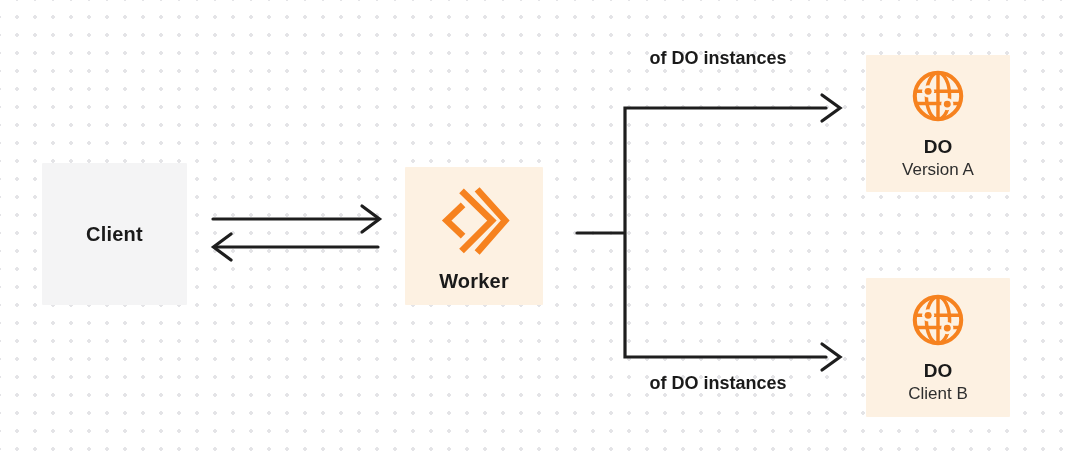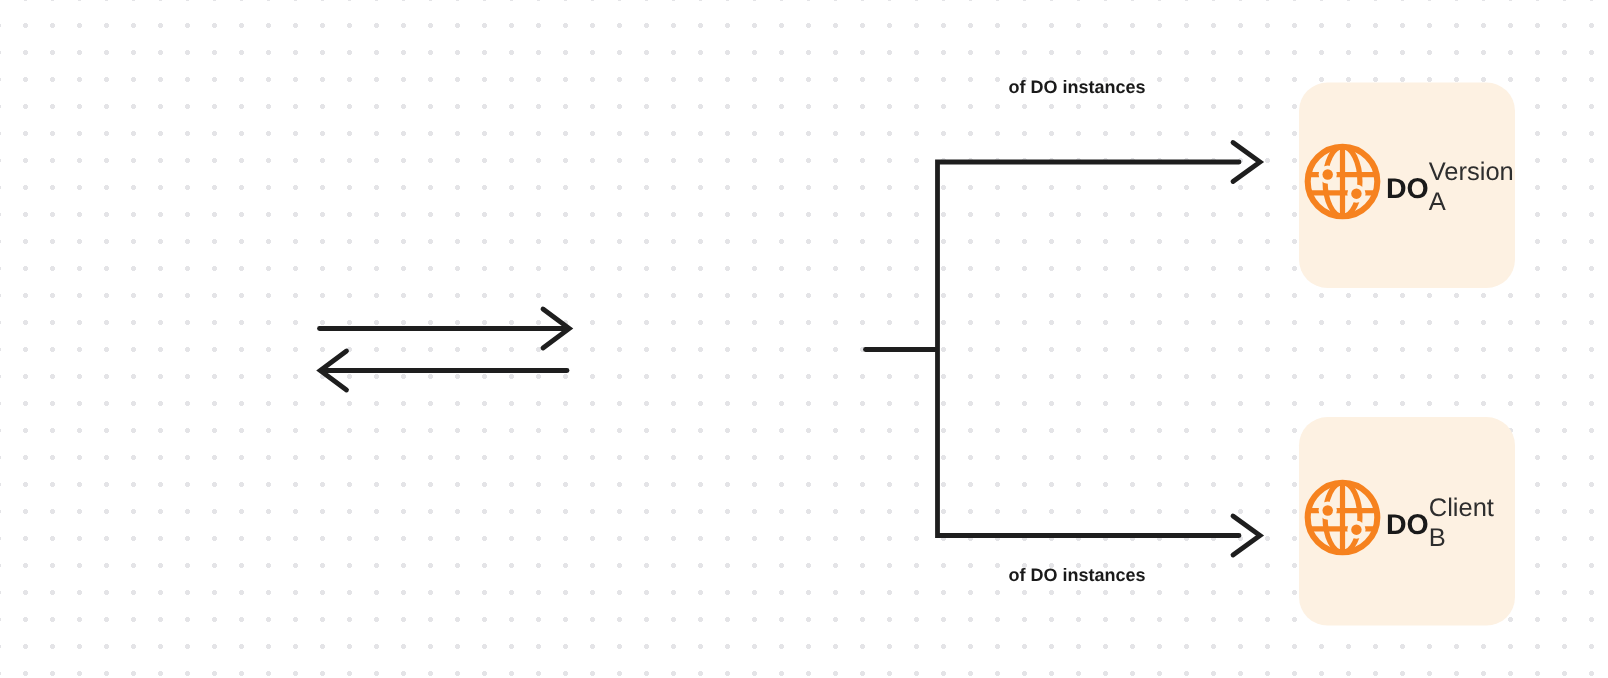--- a/index.html
+++ b/index.html
@@ -35,24 +35,24 @@
   .connectors path {
     fill: none;
     stroke: var(--line_dark);
     stroke-width: 3.2;
     stroke-linecap: round;
     stroke-linejoin: miter;
   }
   .node {
     position: absolute;
     display: flex;
-    flex-direction: row;
+    flex-direction: column;
     align-items: center;
     justify-content: center;
-    border-radius: 19px;
+    border-radius: 1px;
   }
   .node-client {
     left: 42px; top: 163px;
     width: 145px; height: 142px;
     background: var(--node_gray_bg);
   }
   .node-worker {
     left: 405px; top: 167px;
     width: 138px; height: 138px;
     background: var(--node_cream_bg);
@@ -103,41 +103,54 @@
   .globe-icon-svg .g-dot { fill: var(--accent_orange); }
   .edge-label {
     position: absolute;
     width: 184px;
     text-align: center;
     color: var(--text_primary);
     font-weight: 700;
     line-height: 21px;
   }
   .edge-label .percent { font-size: 16px; }
-  .edge-label .caption { font-size: 12px; }
+  .edge-label .caption { font-size: 18px; }
   .edge-label-top { left: 626px; top: 48px; }
   .edge-label-bottom { left: 626px; top: 373px; }
 </style>
 </head>
 <body>
 
 <div class="canvas">
 
   <svg class="connectors" viewBox="0 0 1072 452">
     <path d="M213,219 L377,219"></path>
     <path d="M362,206 L379.5,219 L362,232"></path>
     <path d="M378,247 L216,247"></path>
     <path d="M231,234 L213.5,247 L231,260"></path>
     <path d="M577,233 L623.5,233"></path>
     <path d="M826,108 L625,108 L625,357 L826,357"></path>
     <path d="M822,95 L840,108 L822,121"></path>
     <path d="M822,344 L840,357 L822,370"></path>
   </svg>
 
+  <div class="node node-client">
+    <span class="node-label">Client</span>
+  </div>
 
+  <div class="node node-worker">
+    <span>
+      <svg class="workers-icon-svg" viewBox="0 0 100 100" aria-hidden="true">
+        <path d="M36,32 L15,52 L36,72"></path>
+        <path d="M34,14 L73,52 L34,91"></path>
+        <path d="M54,12 L90,52 L54,93"></path>
+      </svg>
+    </span>
+    <span class="node-label">Worker</span>
+  </div>
 
   <div class="edge-label edge-label-top">
     <div class="caption">of DO instances</div>
   </div>
 
   <div class="edge-label edge-label-bottom">
     <div class="caption">of DO instances</div>
   </div>
 
   <div class="node node-do-a">

